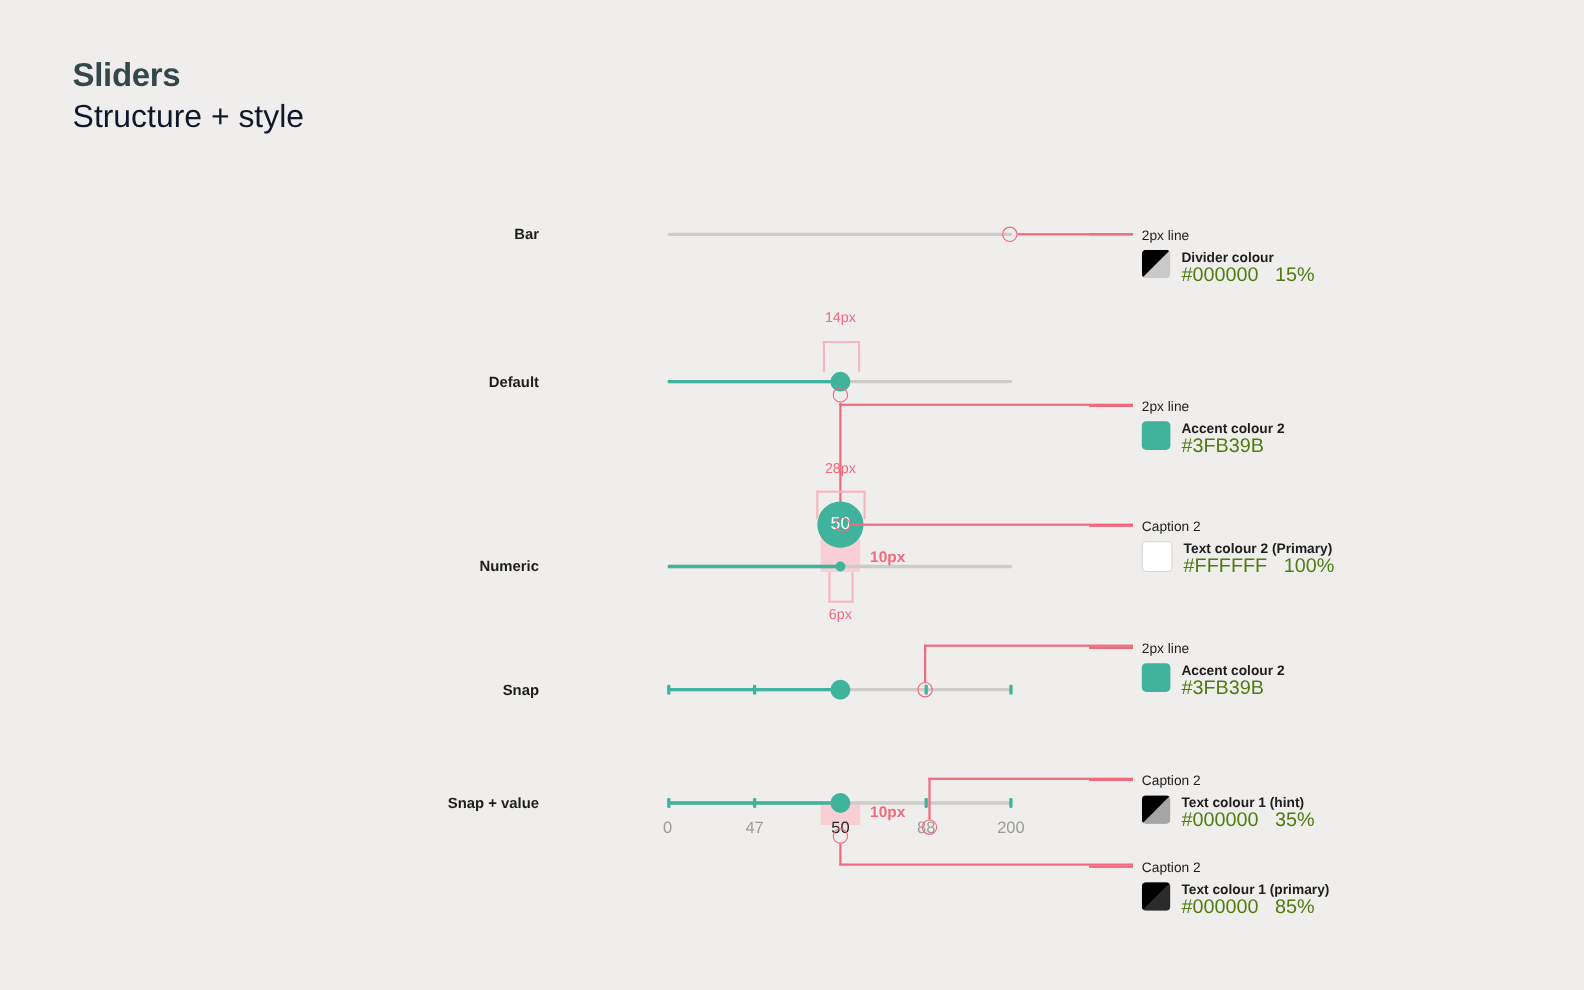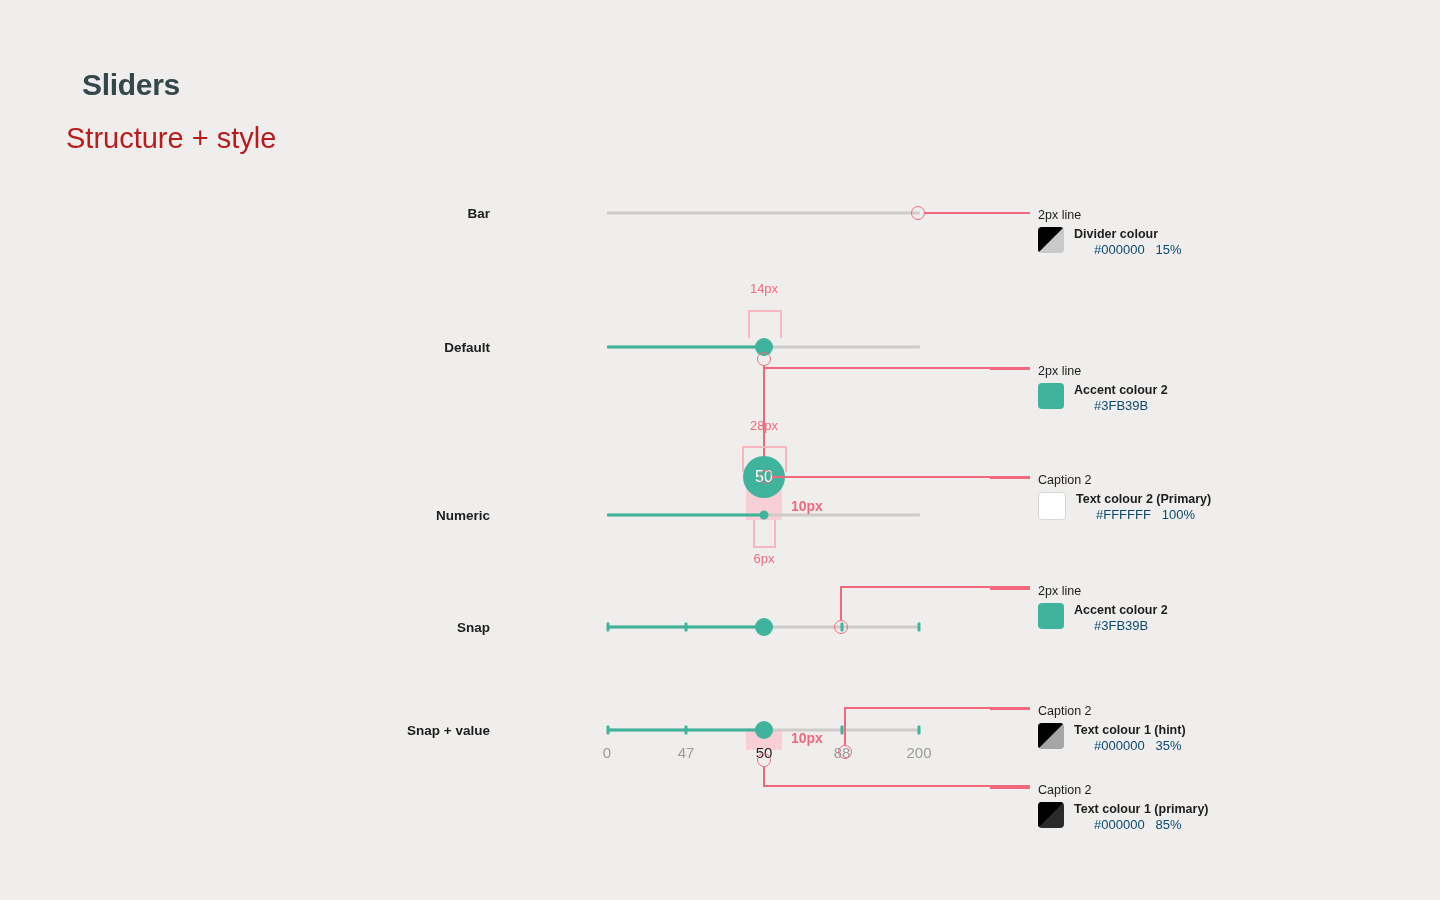--- a/index.html
+++ b/index.html
@@ -22,26 +22,26 @@
     position: absolute;
     left: 66px;
     top: 52px;
   }
   #title {
     font-size: 30px;
     font-weight: bold;
     color: #34484c;
     letter-spacing: -0.3px;
     line-height: 1.15;
-    margin: 16px;
+    margin: 0;
   }
   #subtitle {
     font-size: 29px;
     font-weight: normal;
-    color: #b91c1c;
+    color: #0f172a;
     line-height: 1.35;
     margin: 0;
   }
 
   
   #canvas {
     position: absolute;
     left: 0;
     top: 0;
     width: 1440px;
@@ -190,25 +190,24 @@
     position: absolute;
     inset: 0;
   }
   .swatch-text .name {
     font-size: 12.5px;
     font-weight: bold;
     color: #1d1d1d;
     line-height: 15px;
   }
   .swatch-text .hex {
-    font-size: 13px;
-    color: #0c4a6e;
+    font-size: 18px;
+    color: #4d7c0f;
     line-height: 15px;
     white-space: pre;
-    margin-left: 20px;
   }
 </style>
 </head>
 <body>
 
 <div id="header">
   <h1 id="title">Sliders</h1>
   <h2 id="subtitle">Structure + style</h2>
 </div>
 

